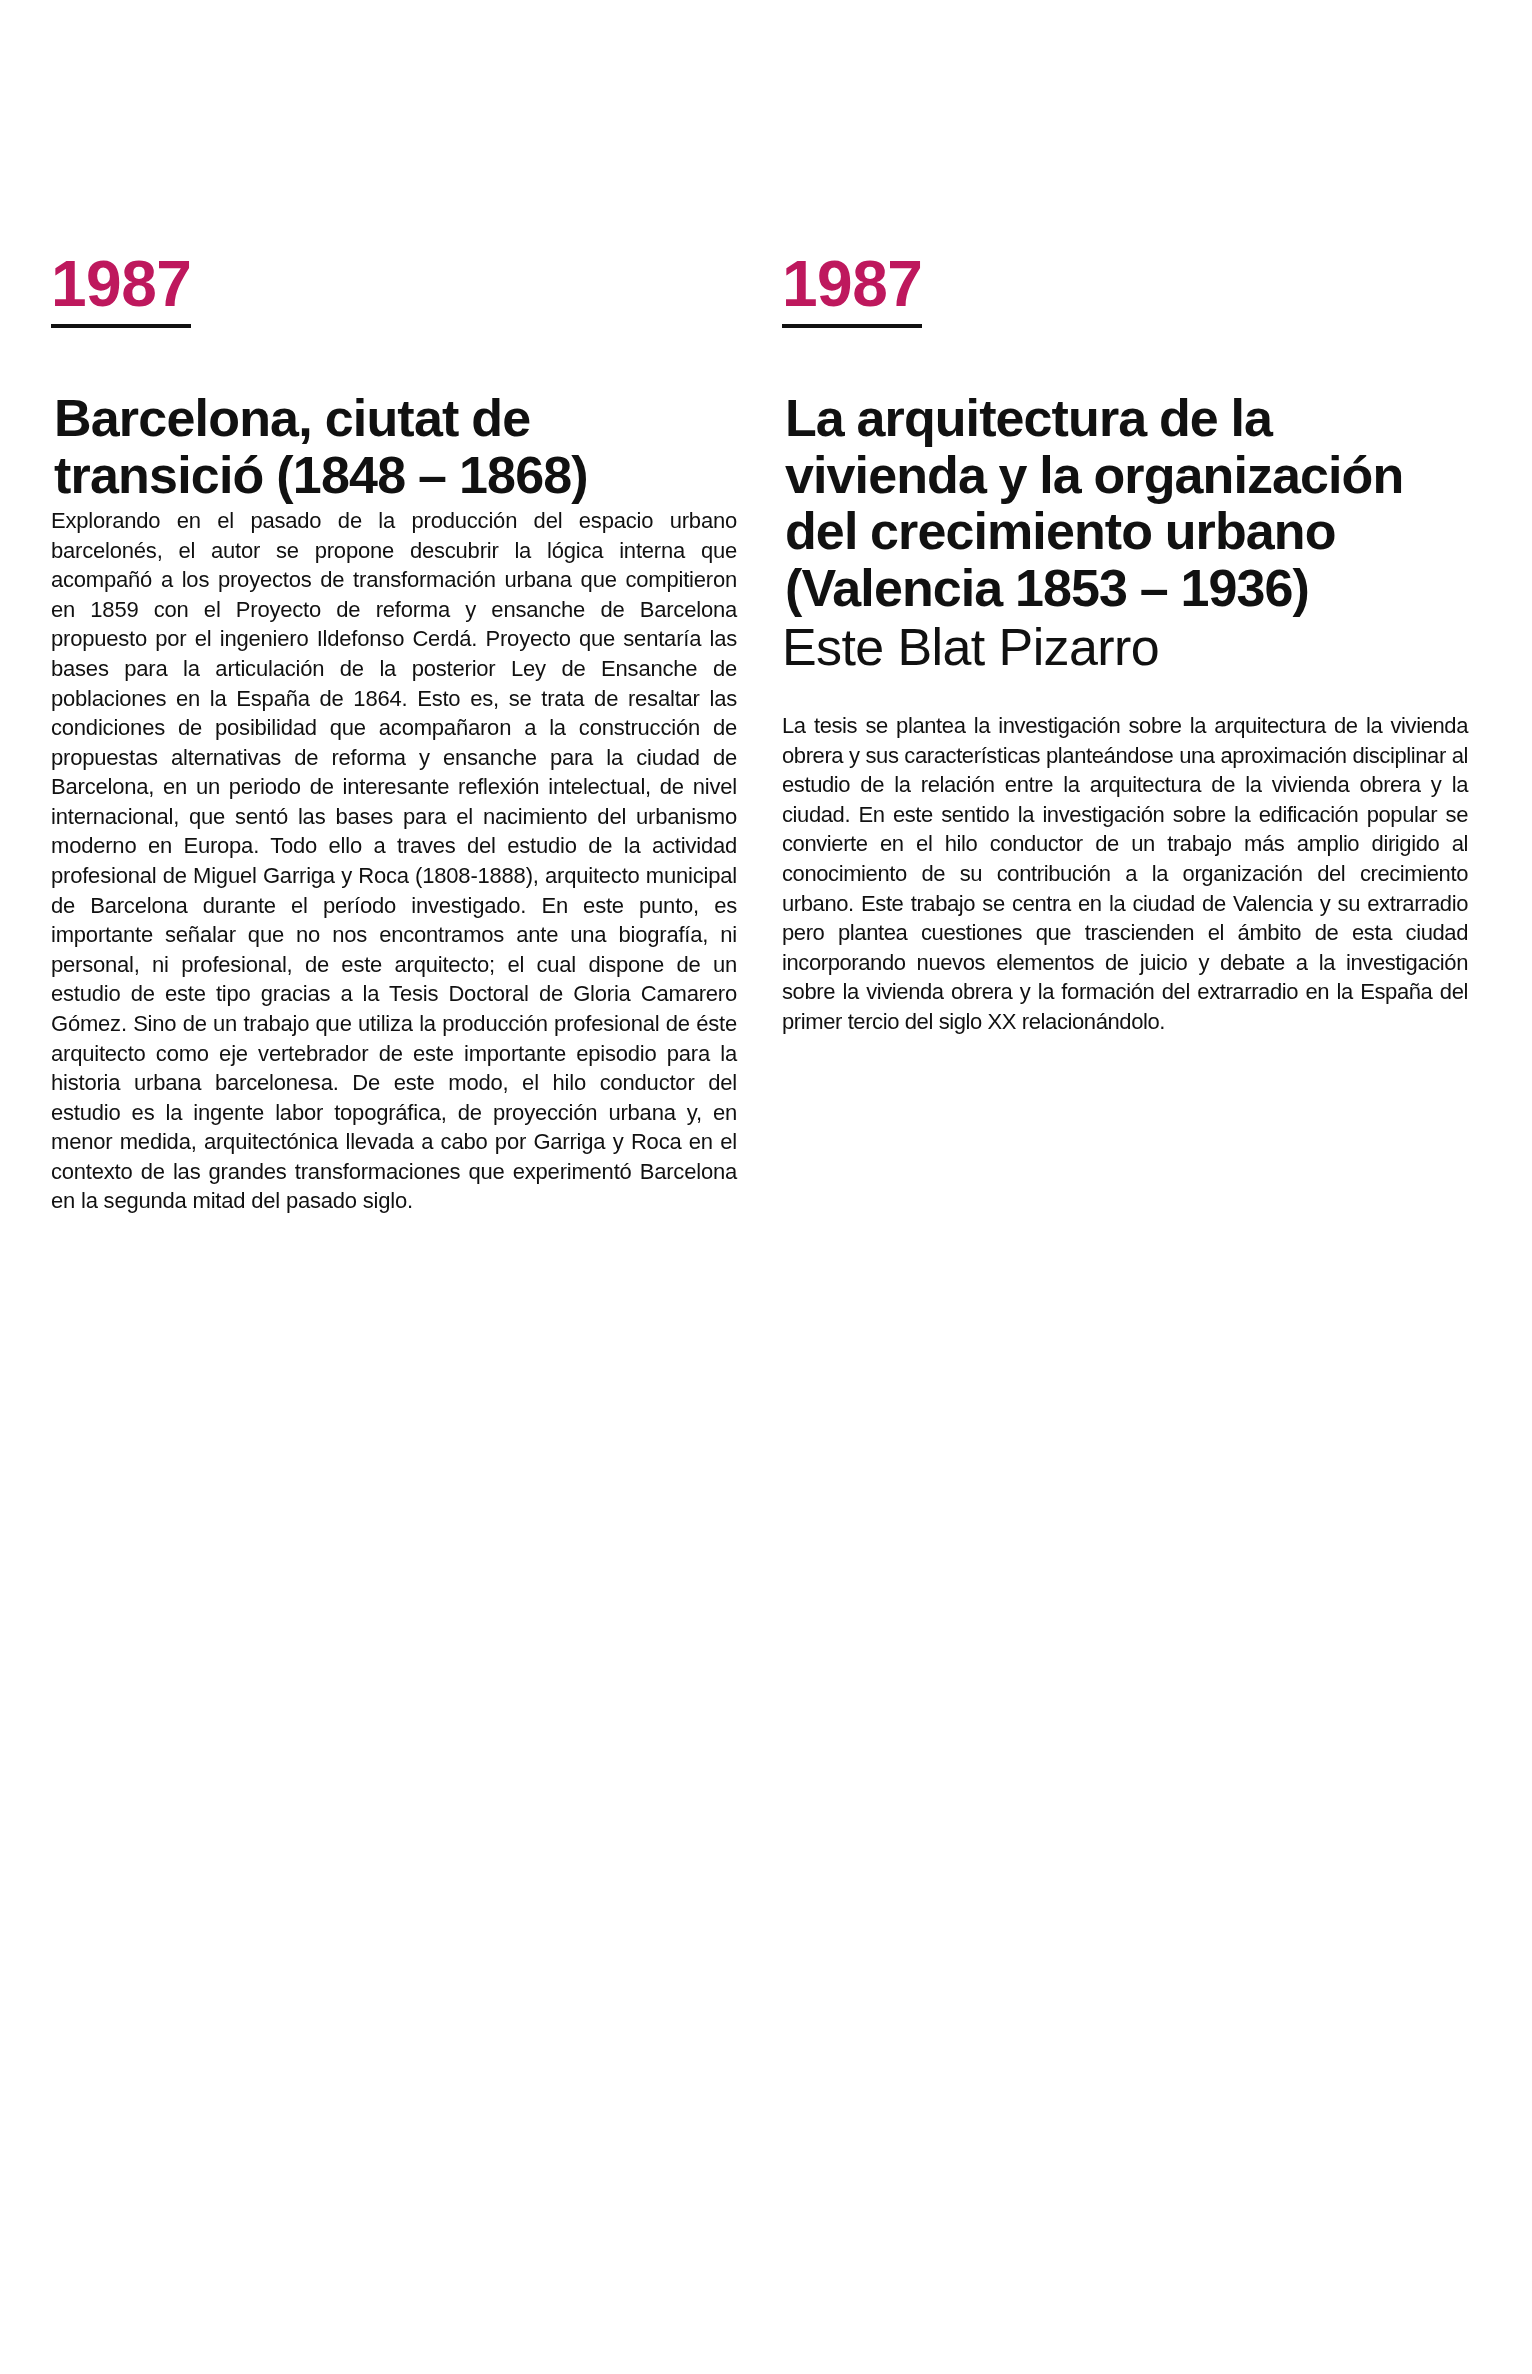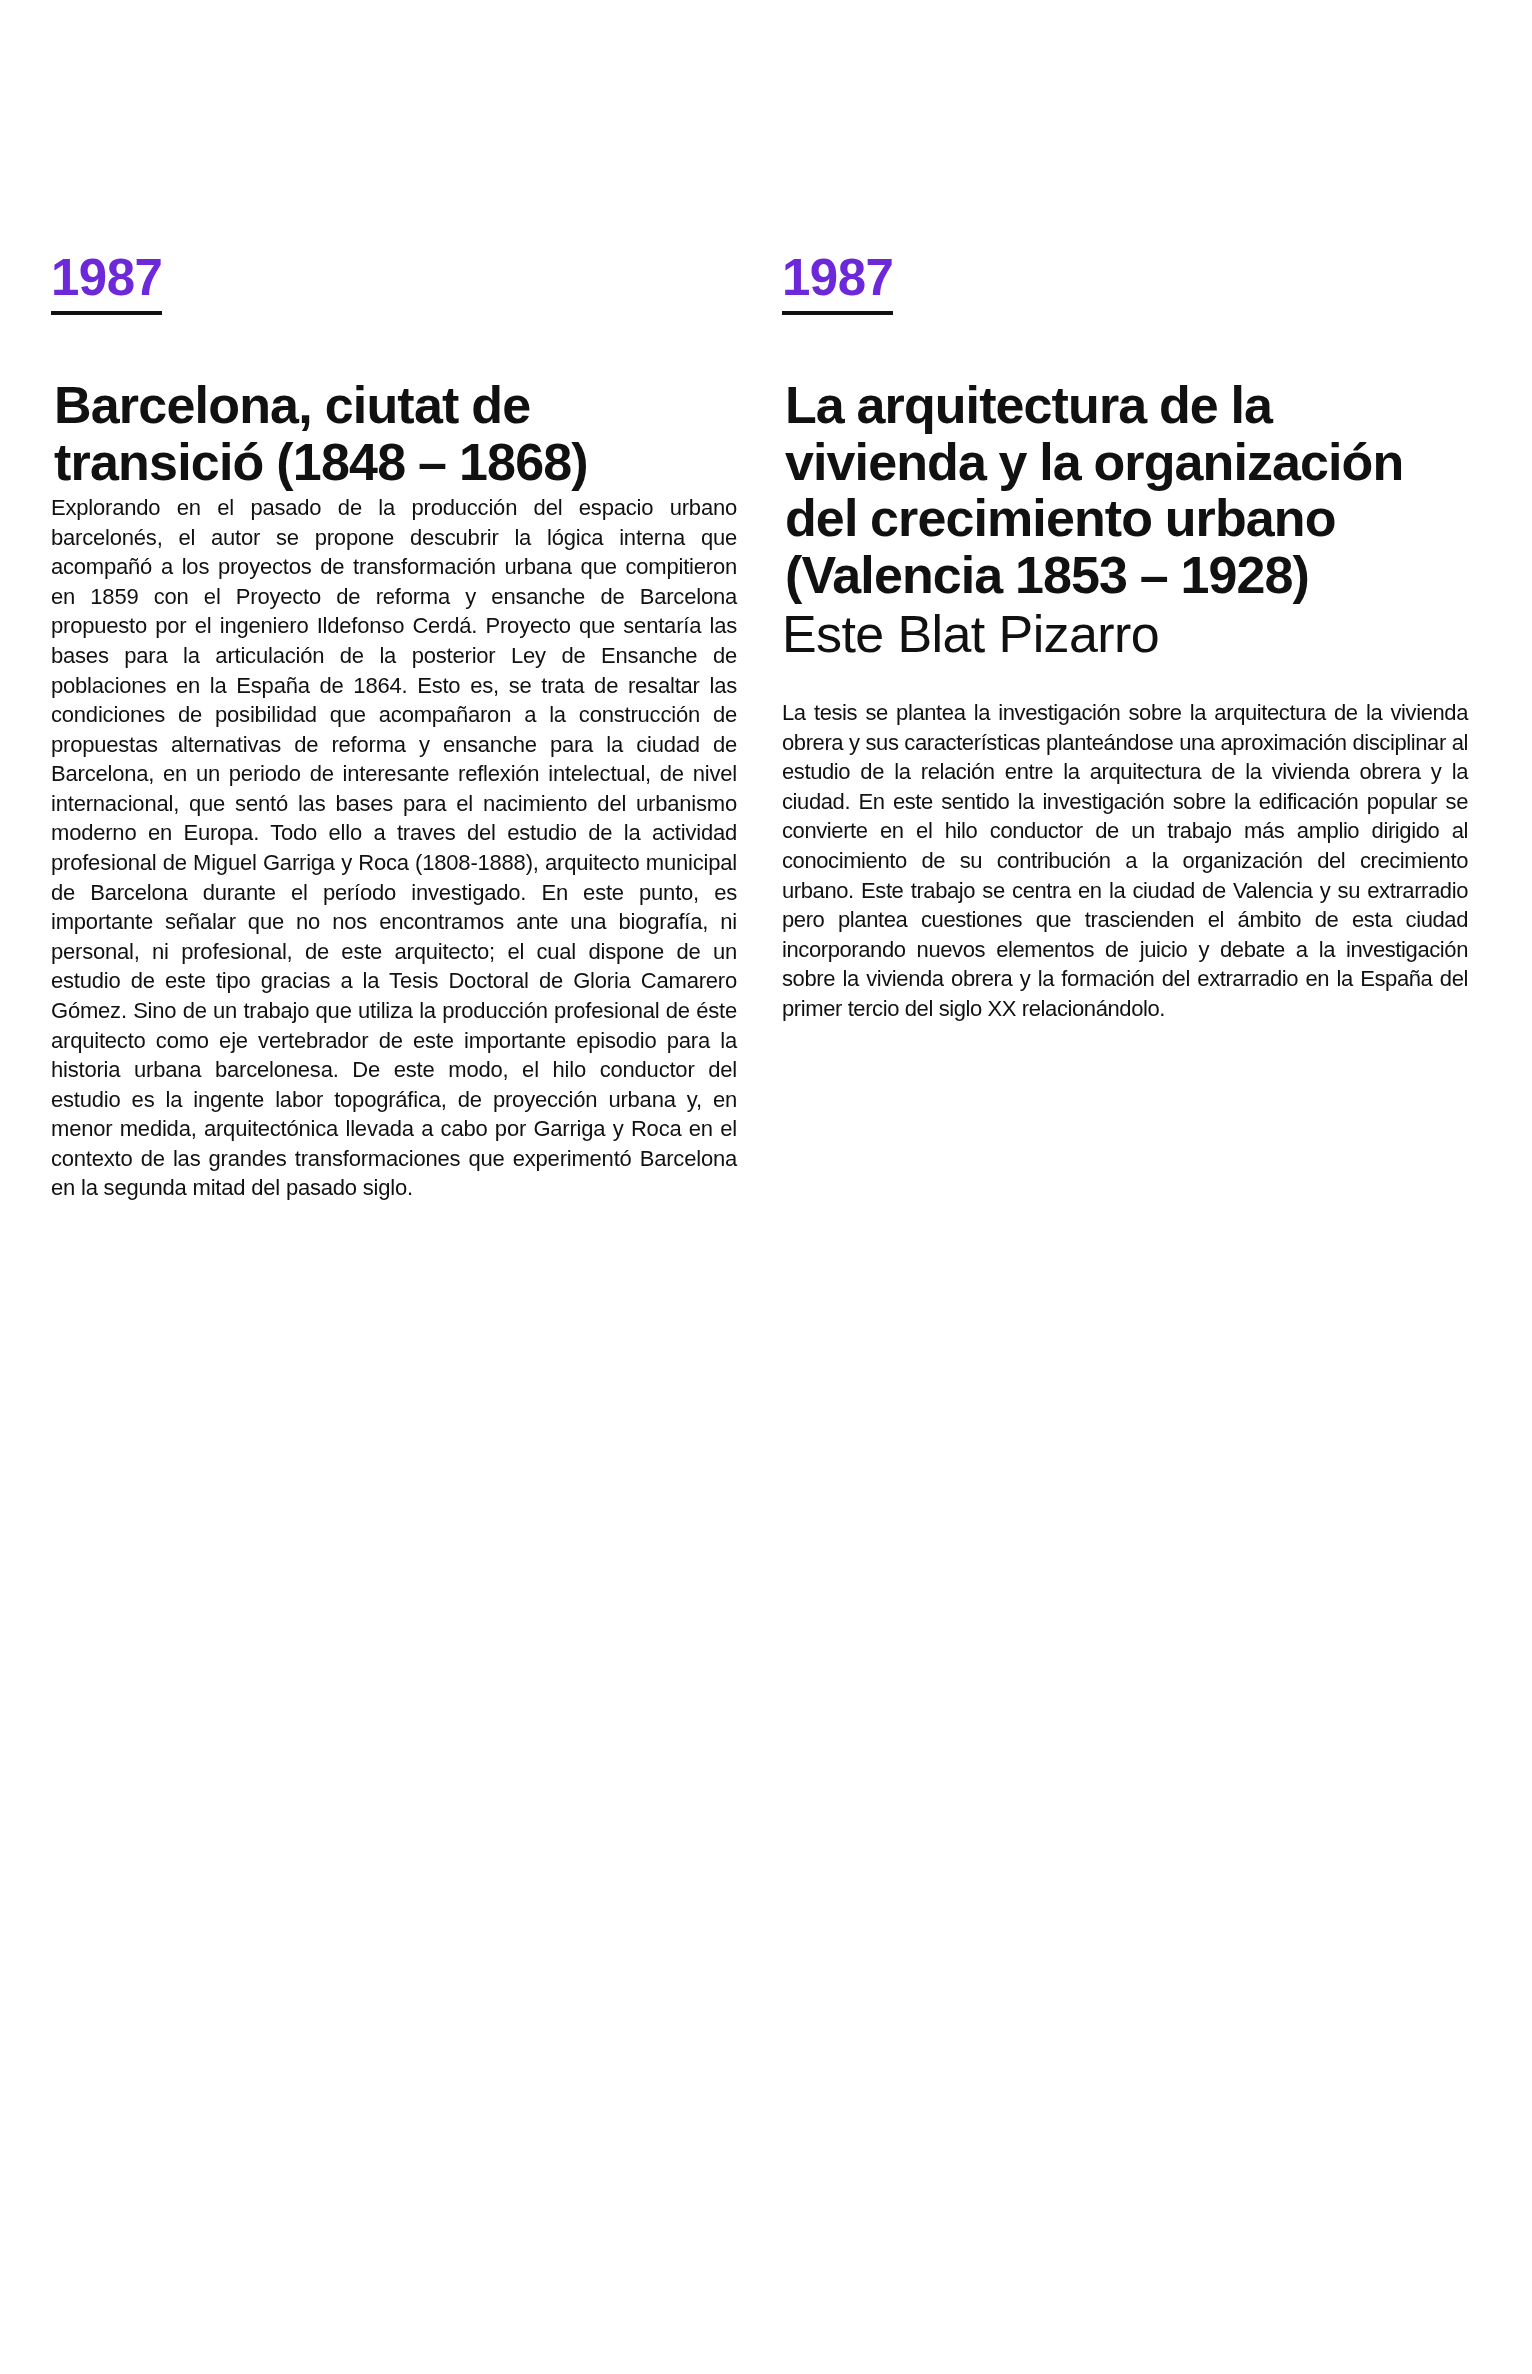--- a/index.html
+++ b/index.html
@@ -30,25 +30,25 @@
     gap: 45px;
   }
 
   .column {
     width: 686px;
     flex: 0 0 686px;
   }
 
   
   .year {
-    font-size: 51px;
+    font-size: 64px;
     font-weight: 700;
     letter-spacing: -0.5px;
     line-height: 1.0;
-    color: #6d28d9;
+    color: #be185d;
     display: inline-block;
     padding-bottom: 8.3px;
     border-bottom: 4.6px solid #111111;
     margin: 0 0 59px 0;
   }
 
   
   .entry-title {
     font-size: 52px;
     font-weight: 700;
@@ -97,20 +97,20 @@
   <div class="columns">
 
     <div class="column column--left">
       <div class="year">1987</div>
       <h1 class="entry-title">Barcelona, ciutat de transició (1848 – 1868)</h1>
       <div class="abstract">Explorando en el pasado de la producción del espacio urbano barcelonés, el autor se propone descubrir la lógica interna que acompañó a los proyectos de transformación urbana que compitieron en 1859 con el Proyecto de reforma y ensanche de Barcelona propuesto por el ingeniero Ildefonso Cerdá. Proyecto que sentaría las bases para la articulación de la posterior Ley de Ensanche de poblaciones en la España de 1864. Esto es, se trata de resaltar las condiciones de posibilidad que acompañaron a la construcción de propuestas alternativas de reforma y ensanche para la ciudad de Barcelona, en un periodo de interesante reflexión intelectual, de nivel internacional, que sentó las bases para el nacimiento del urbanismo moderno en Europa. Todo ello a traves del estudio de la actividad profesional de Miguel Garriga y Roca (1808-1888), arquitecto municipal de Barcelona durante el período investigado. En este punto, es importante señalar que no nos encontramos ante una biografía, ni personal, ni profesional, de este arquitecto; el cual dispone de un estudio de este tipo gracias a la Tesis Doctoral de Gloria Camarero Gómez. Sino de un trabajo que utiliza la producción profesional de éste arquitecto como eje vertebrador de este importante episodio para la historia urbana barcelonesa. De este modo, el hilo conductor del estudio es la ingente labor topográfica, de proyección urbana y, en menor medida, arquitectónica llevada a cabo por Garriga y Roca en el contexto de las grandes transformaciones que experimentó Barcelona en la segunda mitad del pasado siglo.</div>
     </div>
 
     <div class="column column--right">
       <div class="year">1987</div>
-      <h1 class="entry-title">La arquitectura de la vivienda y la organización del crecimiento urbano (Valencia 1853 – 1928)</h1>
+      <h1 class="entry-title">La arquitectura de la vivienda y la organización del crecimiento urbano (Valencia 1853 – 1936)</h1>
       <h2 class="entry-author">Este Blat Pizarro</h2>
       <div class="abstract">La tesis se plantea la investigación sobre la arquitectura de la vivienda obrera y sus características planteándose una aproximación disciplinar al estudio de la relación entre la arquitectura de la vivienda obrera y la ciudad. En este sentido la investigación sobre la edificación popular se convierte en el hilo conductor de un trabajo más amplio dirigido al conocimiento de su contribución a la organización del crecimiento urbano. Este trabajo se centra en la ciudad de Valencia y su extrarradio pero plantea cuestiones que trascienden el ámbito de esta ciudad incorporando nuevos elementos de juicio y debate a la investigación sobre la vivienda obrera y la formación del extrarradio en la España del primer tercio del siglo XX relacionándolo.</div>
     </div>
 
   </div>
 </div>
 
 
 </body></html>

